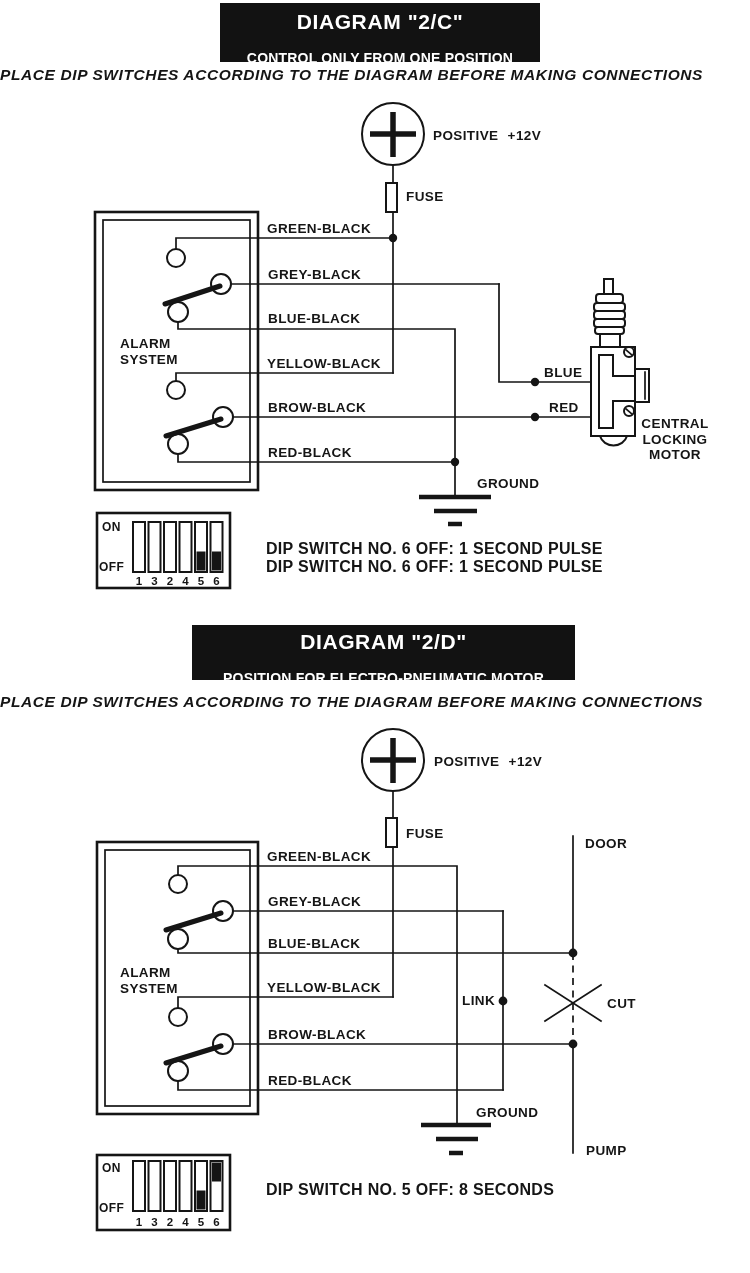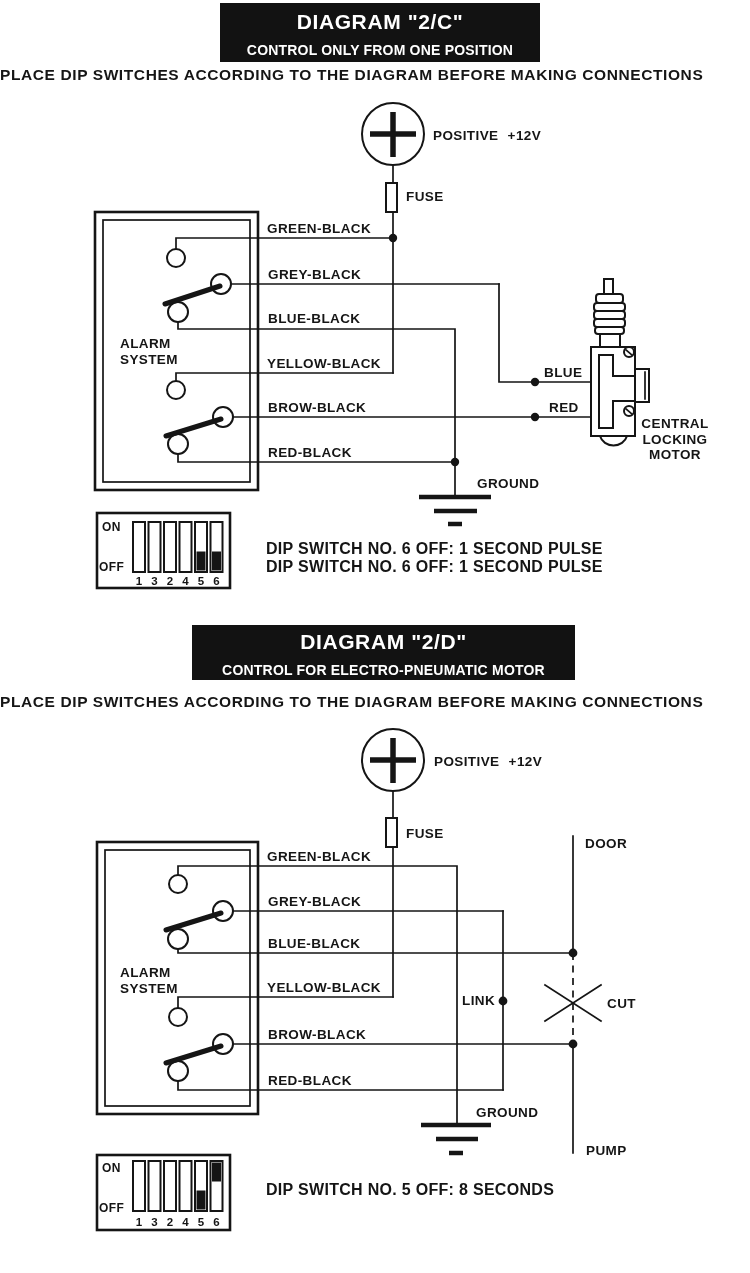--- a/index.html
+++ b/index.html
@@ -1,23 +1,23 @@
 <!DOCTYPE html>
 <html><head>
 <meta charset="utf-8">
 <style>
   html,body{margin:0;padding:0;background:#ffffff;}
   .page{position:relative;width:750px;height:1273px;background:#fff;
         font-family:"Liberation Sans",sans-serif;color:#151515;overflow:hidden;}
   .page svg{position:absolute;left:0;top:0;}
   .hdr{position:absolute;background:#121212;color:#fff;text-align:center;}
   .hdr-title{font-weight:700;font-size:21px;letter-spacing:.6px;margin-top:7px;}
-  .hdr-sub{font-weight:700;font-size:14px;letter-spacing:.2px;margin-top:8px;}
+  .hdr-sub{font-weight:700;font-size:14px;letter-spacing:.2px;margin-top:16px;}
   .instruction{position:absolute;left:0;width:646px;text-align:center;
-               font-weight:700;font-size:15.5px;letter-spacing:.6px;white-space:nowrap;}
+               font-weight:700;font-size:15.5px;letter-spacing:.6px;white-space:nowrap;font-style:italic;}
   .notes{position:absolute;font-weight:700;font-size:16px;line-height:18px;
          letter-spacing:.3px;white-space:nowrap;}
   
   .ln{stroke:#151515;stroke-width:1.7;fill:none;stroke-linecap:square;}
   .thk{stroke:#151515;stroke-width:5;fill:none;stroke-linecap:round;}
   .plus{stroke:#151515;stroke-width:5.5;fill:none;}
   .sym{stroke:#151515;stroke-width:2;fill:#fff;}
   .obox{stroke:#151515;stroke-width:2.6;fill:#fff;}
   .ibox{stroke:#151515;stroke-width:1.7;fill:none;}
   .dot{fill:#151515;stroke:none;}
@@ -223,21 +223,21 @@
 </div>
 <div class="instruction" style="top:66px">PLACE DIP SWITCHES ACCORDING TO THE DIAGRAM BEFORE MAKING CONNECTIONS</div>
 
 <div class="notes" style="left:266px;top:540px">
   <div>DIP SWITCH NO. 6 OFF: 1 SECOND PULSE</div>
   <div>DIP SWITCH NO. 6 OFF: 1 SECOND PULSE</div>
 </div>
 
 <div class="hdr" style="left:192px;top:625px;width:383px;height:55px">
   <div class="hdr-title" style="margin-top:5px">DIAGRAM "2/D"</div>
-  <div class="hdr-sub">CONTROL FOR ELECTRO-PNEUMATIC MOTOR</div>
+  <div class="hdr-sub">POSITION FOR ELECTRO-PNEUMATIC MOTOR</div>
 </div>
 <div class="instruction" style="top:693px">PLACE DIP SWITCHES ACCORDING TO THE DIAGRAM BEFORE MAKING CONNECTIONS</div>
 
 <div class="notes" style="left:266px;top:1181px">
   <div>DIP SWITCH NO. 5 OFF: 8 SECONDS</div>
 </div>
 
 </div>
 
 </body></html>

